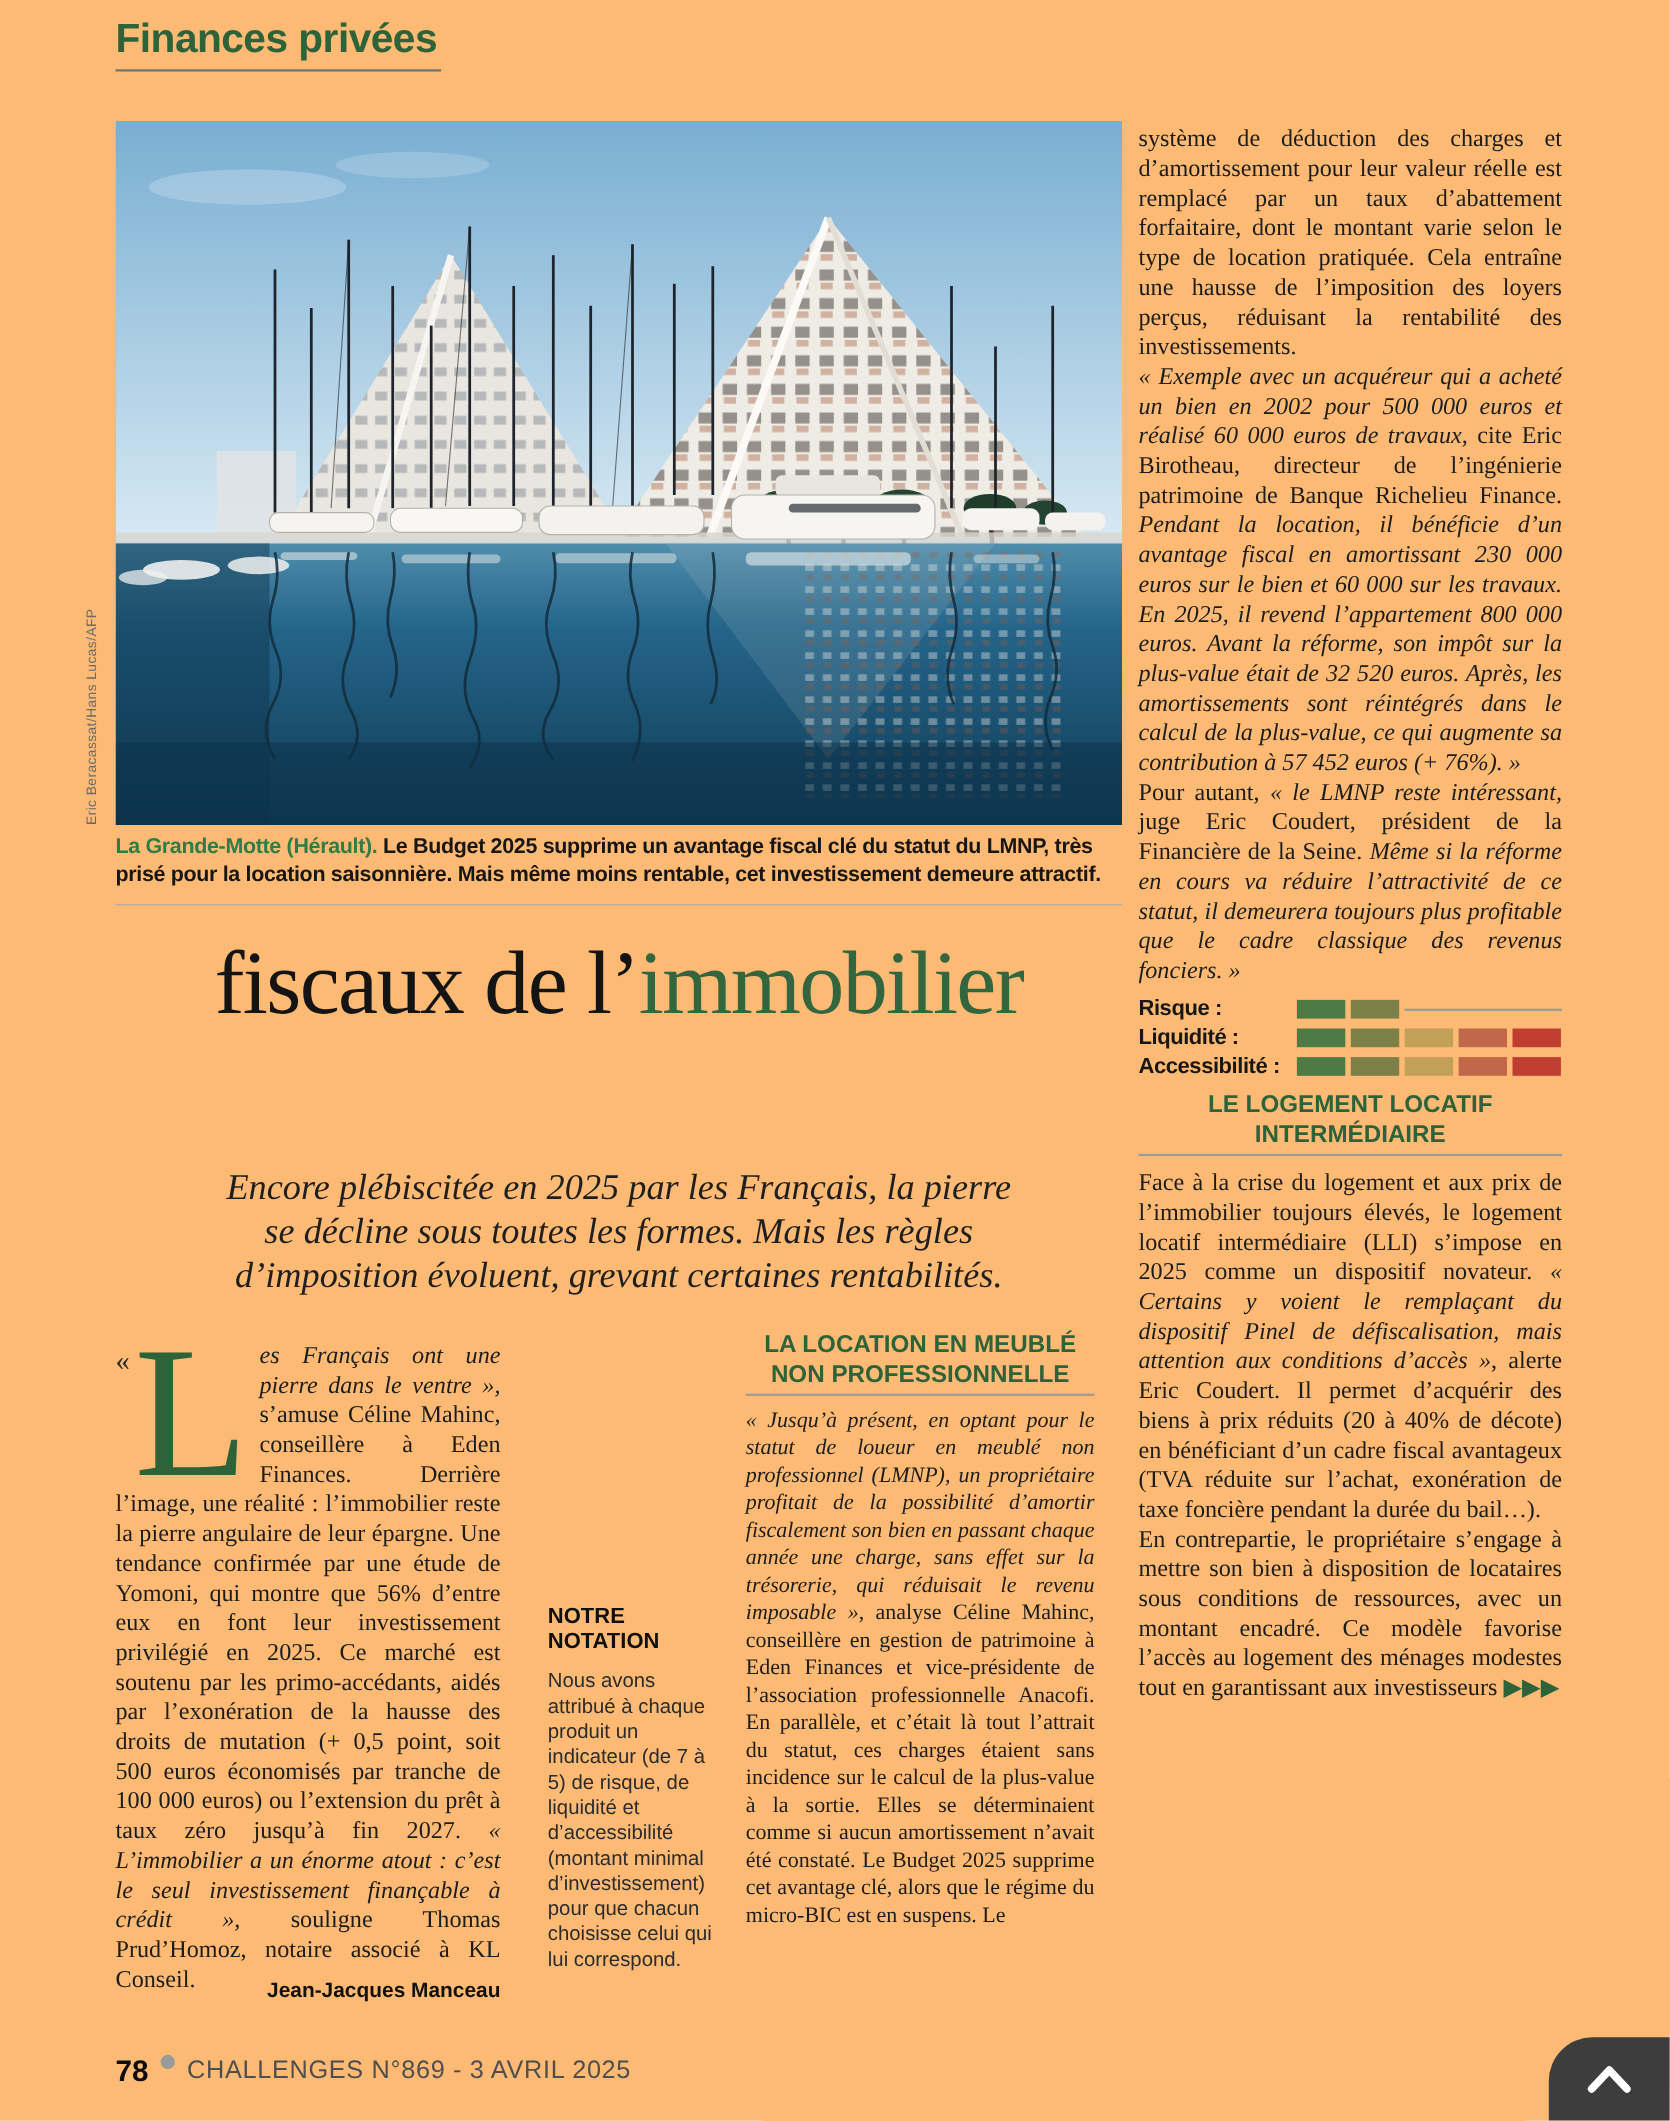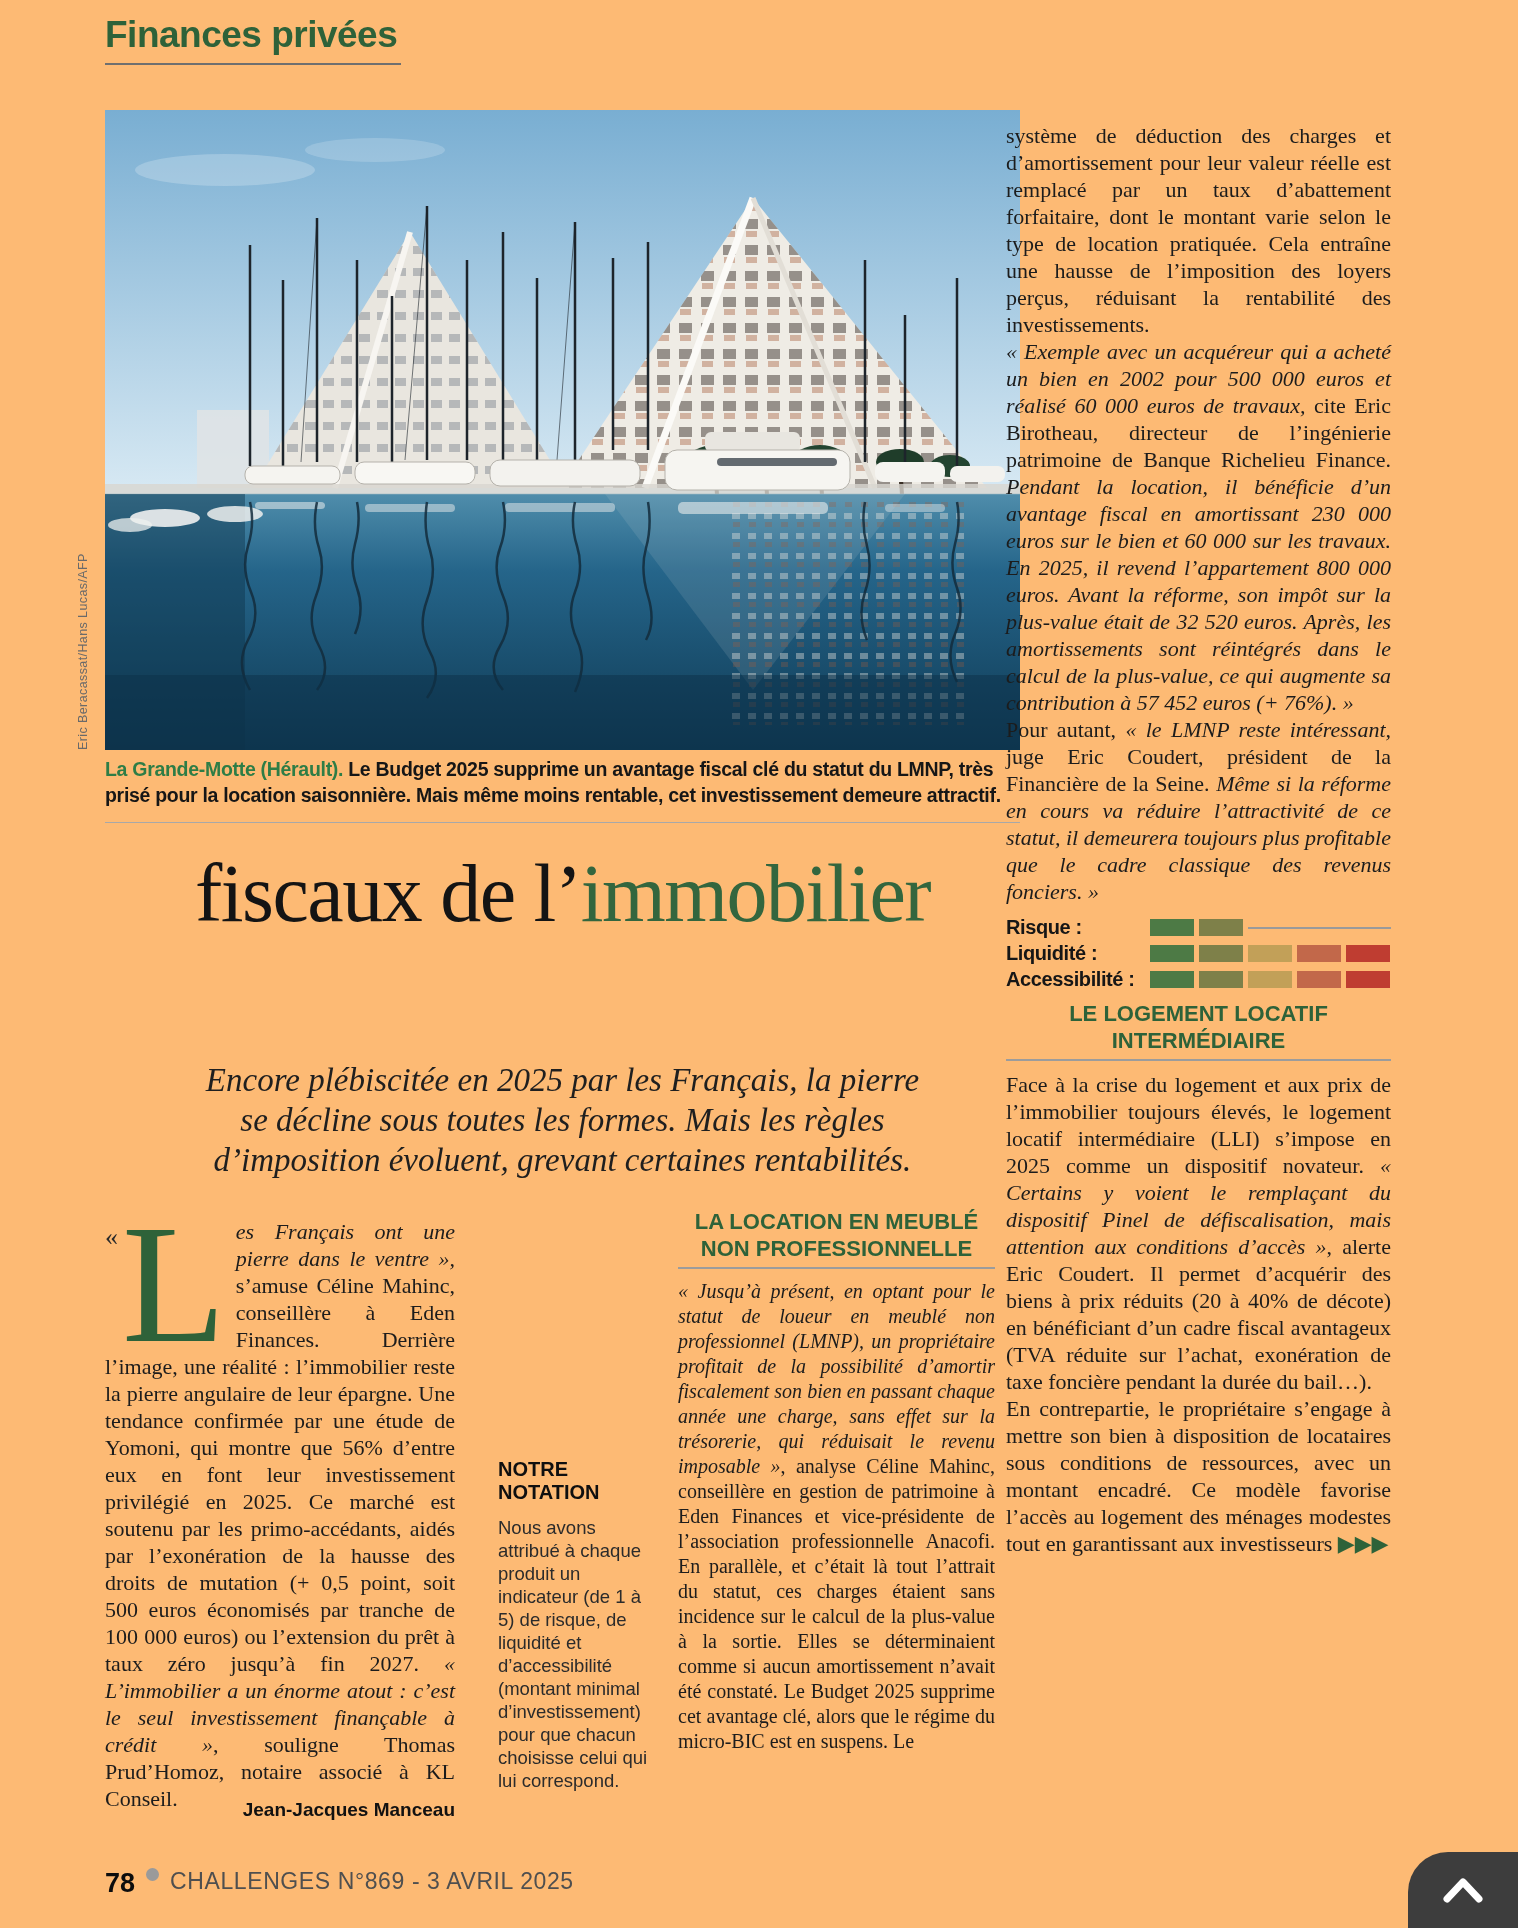--- a/index.html
+++ b/index.html
@@ -51,21 +51,21 @@
 
   #notation{left:498px;top:1458px;width:158px;font-family:"Liberation Sans",sans-serif;}
   .nt-title{font-weight:700;font-size:20px;line-height:23px;color:#0f0f0f;}
   .nt-body{font-size:18.5px;line-height:23px;color:#2b2b2b;margin-top:12px;}
 
   .colhead{font-family:"Liberation Sans",sans-serif;font-weight:700;font-size:22px;line-height:27px;
     color:var(--accent);text-align:center;border-bottom:2px solid #9c9c9c;
     padding-bottom:5px;margin-bottom:10px;}
   #col3{left:678px;top:1208px;width:317px;}
   #col3 .bodytext{font-size:20px;line-height:25px;}
-  #col4{left:1006px;top:112px;width:385px;margin-top:10px;}
+  #col4{left:1035px;top:112px;width:385px;}
 
   
   #ratings{margin:14px 0 12px 0;}
   .rating-row{display:flex;align-items:center;height:17px;margin:9px 0;}
   .rating-label{width:144px;flex:none;font-family:"Liberation Sans",sans-serif;font-weight:700;
     font-size:20px;color:#161616;letter-spacing:-0.4px;}
   .rating-bar{position:relative;width:241px;height:17px;flex:none;}
   .seg{position:absolute;top:0;height:17px;width:44px;}
   .track{position:absolute;top:8px;height:2px;background:#9a9a9a;}
 
@@ -219,21 +219,21 @@
   <div id="col1" class="abs bodytext">
     <p><span class="openq">«</span><span class="dropcap">L</span><span><span class="it">es Français ont une pierre dans le ventre », </span><span>s’amuse Céline Mahinc, conseillère à Eden Finances. Derrière l’image, une réalité : l’immobilier reste la pierre angulaire de leur épargne. Une tendance confirmée par une étude de Yomoni, qui montre que 56% d’entre eux en font leur investissement privilégié en 2025. Ce marché est soutenu par les primo-accédants, aidés par l’exonération de la hausse des droits de mutation (+ 0,5 point, soit 500 euros économisés par tranche de 100 000 euros) ou l’extension du prêt à taux zéro jusqu’à fin 2027. </span><span class="it">« L’immobilier a un énorme atout : c’est le seul investissement finançable à crédit »</span><span>, souligne Thomas Prud’Homoz, notaire associé à KL Conseil.</span></span></p>
     <div id="byline">Jean-Jacques Manceau</div>
   </div>
 
   <div id="notation" class="abs">
     <div class="nt-title">
       <div>NOTRE</div>
       <div>NOTATION</div>
     </div>
-    <div class="nt-body">Nous avons attribué à chaque produit un indicateur (de 1 à 5) de risque, de liquidité et d’accessibilité (montant minimal d’investissement) pour que chacun choisisse celui qui lui correspond.</div>
+    <div class="nt-body">Nous avons attribué à chaque produit un indicateur (de 7 à 5) de risque, de liquidité et d’accessibilité (montant minimal d’investissement) pour que chacun choisisse celui qui lui correspond.</div>
   </div>
 
   <div id="col3" class="abs">
     <div class="colhead">
       <div>LA LOCATION EN MEUBLÉ</div>
       <div>NON PROFESSIONNELLE</div>
     </div>
     <div class="bodytext"><span class="it">« Jusqu’à présent, en optant pour le statut de loueur en meublé non professionnel (LMNP), un propriétaire profitait de la possibilité d’amortir fiscalement son bien en passant chaque année une charge, sans effet sur la trésorerie, qui réduisait le revenu imposable »</span><span>, analyse Céline Mahinc, conseillère en gestion de patrimoine à Eden Finances et vice-présidente de l’association professionnelle Anacofi. En parallèle, et c’était là tout l’attrait du statut, ces charges étaient sans incidence sur le calcul de la plus-value à la sortie. Elles se déterminaient comme si aucun amortissement n’avait été constaté. Le Budget 2025 supprime cet avantage clé, alors que le régime du micro-BIC est en suspens. Le</span></div>
   </div>
 

